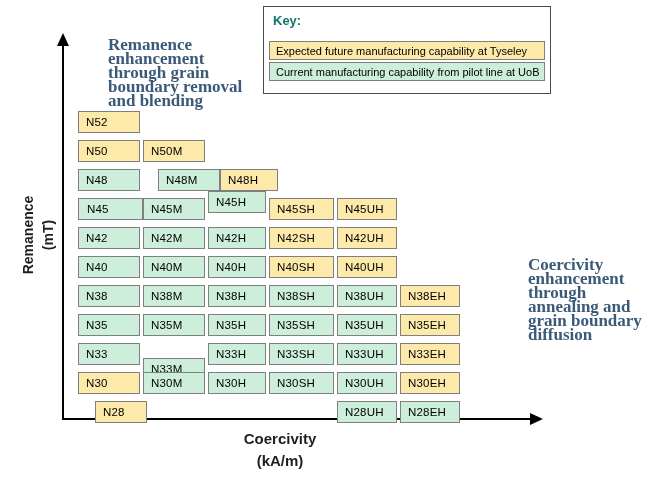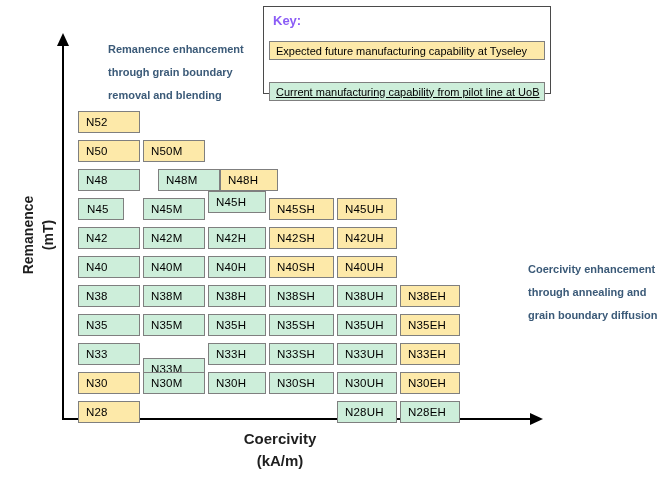--- a/index.html
+++ b/index.html
@@ -107,45 +107,46 @@
     border: 1px solid #4a4a4a;
     background: #ffffff;
     box-sizing: border-box;
   }
   #key-title {
     position: absolute;
     left: 273px;
     top: 13px;
     font-size: 13px;
     font-weight: bold;
-    color: #8b5cf6;
+    color: #0f766e;
   }
   .key-item {
     position: absolute;
     left: 269px;
     width: 276px;
     height: 19px;
     box-sizing: border-box;
     border: 1px solid #7f7f7f;
     font-size: 11px;
     color: #000000;
     display: flex;
     align-items: center;
     padding-left: 6px;
   }
   #key-item-0 { top: 41px; }
-  #key-item-1 { top: 82px; text-decoration: underline; }
+  #key-item-1 { top: 62px; }
 
   
   .annotation {
     position: absolute;
-    font-size: 11px;
+    font-size: 17px;
     font-weight: bold;
     color: #3b5a78;
-    line-height: 23px;
+    line-height: 14px;
+    font-family: Liberation Serif, serif;
   }
   #annotation-remanence {
     left: 108px;
     top: 38px;
     width: 150px;
   }
   #annotation-coercivity {
     left: 528px;
     top: 258px;
     width: 132px;
@@ -178,21 +179,21 @@
   <div class="annotation" id="annotation-remanence">Remanence enhancement through grain boundary removal and blending</div>
   <div class="annotation" id="annotation-coercivity">Coercivity enhancement through annealing and grain boundary diffusion</div>
 
   <div id="grade-grid">
       <div class="grade-cell cell-yellow" style="left: 78px; top: 111px; width: 62px;">N52</div>
       <div class="grade-cell cell-yellow" style="left: 78px; top: 140px; width: 62px;">N50</div>
       <div class="grade-cell cell-yellow" style="left: 143px; top: 140px; width: 62px;">N50M</div>
       <div class="grade-cell cell-green" style="left: 78px; top: 169px; width: 62px;">N48</div>
       <div class="grade-cell cell-green" style="left: 143px; top: 169px; width: 62px; margin-left: 15px;">N48M</div>
       <div class="grade-cell cell-yellow" style="left: 220px; top: 169px; width: 58px;">N48H</div>
-      <div class="grade-cell cell-green" style="left: 78px; top: 198px; width: 46px; padding-left: 8px;">N45</div>
+      <div class="grade-cell cell-green" style="left: 78px; top: 198px; width: 65px; padding-left: 8px;">N45</div>
       <div class="grade-cell cell-green" style="left: 143px; top: 198px; width: 62px;">N45M</div>
       <div class="grade-cell cell-green" style="left: 208px; top: 191px; width: 58px;">N45H</div>
       <div class="grade-cell cell-yellow" style="left: 269px; top: 198px; width: 65px;">N45SH</div>
       <div class="grade-cell cell-yellow" style="left: 337px; top: 198px; width: 60px;">N45UH</div>
       <div class="grade-cell cell-green" style="left: 78px; top: 227px; width: 62px;">N42</div>
       <div class="grade-cell cell-green" style="left: 143px; top: 227px; width: 62px;">N42M</div>
       <div class="grade-cell cell-green" style="left: 208px; top: 227px; width: 58px;">N42H</div>
       <div class="grade-cell cell-yellow" style="left: 269px; top: 227px; width: 65px;">N42SH</div>
       <div class="grade-cell cell-yellow" style="left: 337px; top: 227px; width: 60px;">N42UH</div>
       <div class="grade-cell cell-green" style="left: 78px; top: 256px; width: 62px;">N40</div>
@@ -217,18 +218,18 @@
       <div class="grade-cell cell-green" style="left: 208px; top: 343px; width: 58px;">N33H</div>
       <div class="grade-cell cell-green" style="left: 269px; top: 343px; width: 65px;">N33SH</div>
       <div class="grade-cell cell-green" style="left: 337px; top: 343px; width: 60px;">N33UH</div>
       <div class="grade-cell cell-yellow" style="left: 400px; top: 343px; width: 60px;">N33EH</div>
       <div class="grade-cell cell-yellow" style="left: 78px; top: 372px; width: 62px;">N30</div>
       <div class="grade-cell cell-green" style="left: 143px; top: 372px; width: 62px;">N30M</div>
       <div class="grade-cell cell-green" style="left: 208px; top: 372px; width: 58px;">N30H</div>
       <div class="grade-cell cell-green" style="left: 269px; top: 372px; width: 65px;">N30SH</div>
       <div class="grade-cell cell-green" style="left: 337px; top: 372px; width: 60px;">N30UH</div>
       <div class="grade-cell cell-yellow" style="left: 400px; top: 372px; width: 60px;">N30EH</div>
-      <div class="grade-cell cell-yellow" style="left: 78px; top: 401px; width: 62px;">N28</div>
+      <div class="grade-cell cell-yellow" style="left: 95px; top: 401px; width: 52px;">N28</div>
       <div class="grade-cell cell-green" style="left: 337px; top: 401px; width: 60px;">N28UH</div>
       <div class="grade-cell cell-green" style="left: 400px; top: 401px; width: 60px;">N28EH</div>
     </div>
 
 </div>
 
 </body></html>

